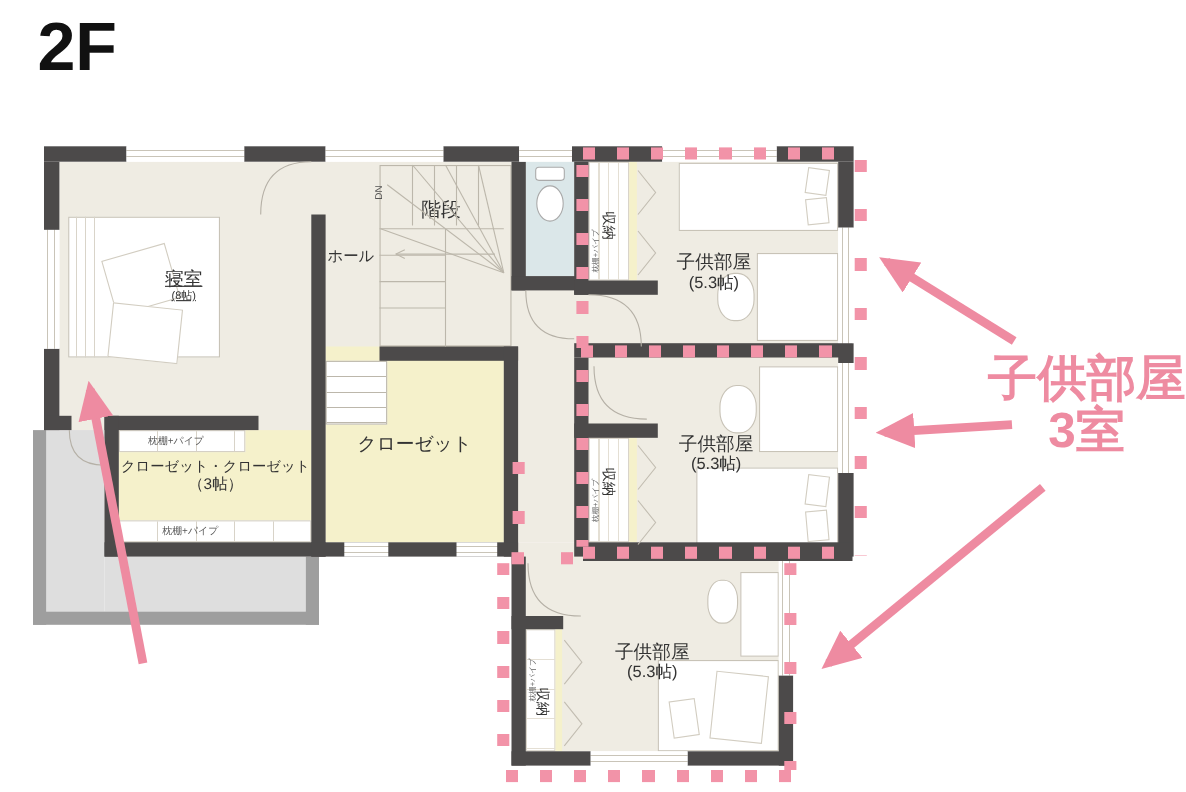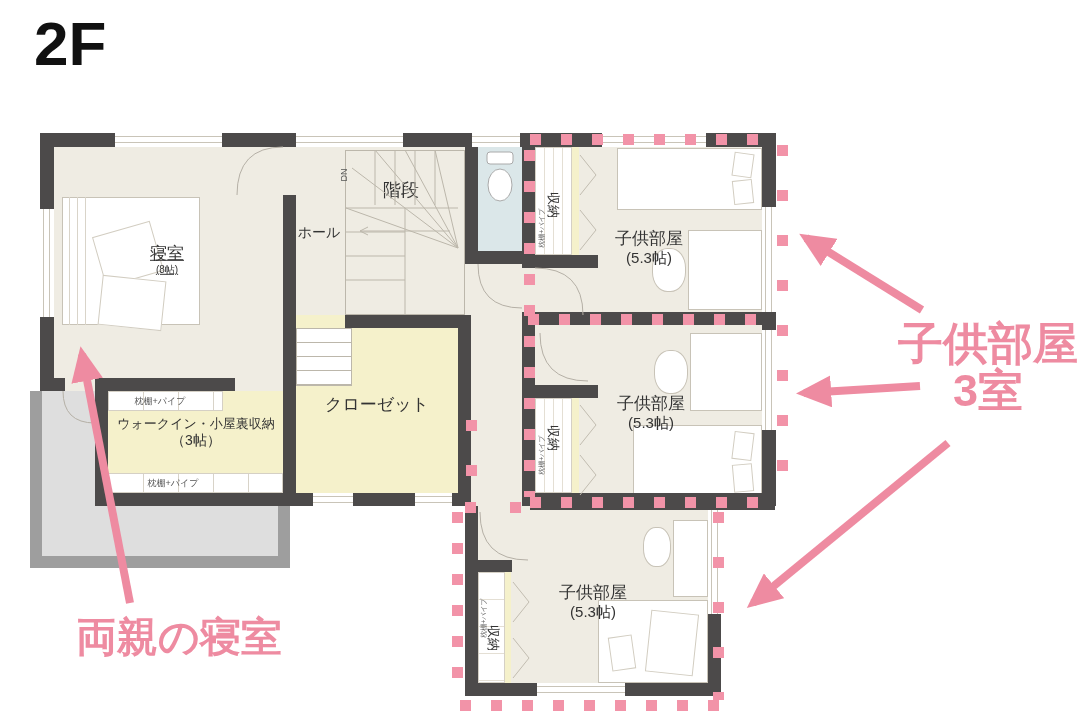--- a/index.html
+++ b/index.html
@@ -42,21 +42,21 @@
   <div class="lbl lbl2" style="left:167px;top:260px;font-size:17px;text-decoration:underline;">
     <span style="display:block">寝室</span>
     <span style="display:block;font-size:10px">(8帖)</span>
   </div>
   <div class="lbl" style="left:319px;top:233px;font-size:14px;">ホール</div>
   <div class="lbl" style="left:401px;top:190px;font-size:18px;">階段</div>
   <div class="lbl rm90" style="left:344px;top:175px;font-size:9px;color:#555;">DN</div>
   <div class="lbl" style="left:501px;top:187px;font-size:13px;font-weight:600;">WC</div>
   <div class="lbl" style="left:377px;top:404px;font-size:17px;">クローゼット</div>
   <div class="lbl lbl2" style="left:196px;top:432px;font-size:13px;">
-    <span style="display:block">ウォークイン・小屋裏収納</span>
+    <span style="display:block">クローゼット・クローゼット</span>
     <span style="display:block;font-size:14px">（3帖）</span>
   </div>
   <div class="lbl" style="left:160px;top:401px;font-size:9px;color:#555;">枕棚+パイプ</div>
   <div class="lbl" style="left:173px;top:483px;font-size:9px;color:#555;">枕棚+パイプ</div>
 
   <div class="lbl lbl2" style="left:649px;top:248px;font-size:17px;">
     <span style="display:block">子供部屋</span>
     <span style="display:block;font-size:15px">(5.3帖)</span>
   </div>
   <div class="lbl r90" style="left:553px;top:205px;font-size:13px;">収納</div>
@@ -73,21 +73,20 @@
     <span style="display:block">子供部屋</span>
     <span style="display:block;font-size:15px">(5.3帖)</span>
   </div>
   <div class="lbl r90" style="left:493px;top:638px;font-size:13px;">収納</div>
   <div class="lbl rm90" style="left:484px;top:618px;font-size:7px;color:#666;">枕棚+パイプ</div>
 
   <div class="pink lbl2" style="left:896px;top:320px;width:184px;font-size:45px;line-height:1.05;text-align:center;">
     <span style="display:block">子供部屋</span>
     <span style="display:block">3室</span>
   </div>
-  <div class="pink" style="left:76px;top:610px;font-size:41px;">両親の寝室</div>
 
   <svg width="1078" height="720">
     <defs>
       <marker id="ah" markerWidth="4.4" markerHeight="4" refX="3.4" refY="2" orient="auto">
         <path d="M0,0 L4.4,2 L0,4 Z" fill="#ee8ba1"></path>
       </marker>
     </defs>
     <g stroke="#b5b0a6" fill="none" stroke-width="1">
       <path d="M237,195 Q237,147 283,147"></path>
       <path d="M63,391 Q63,423 95,423"></path>

